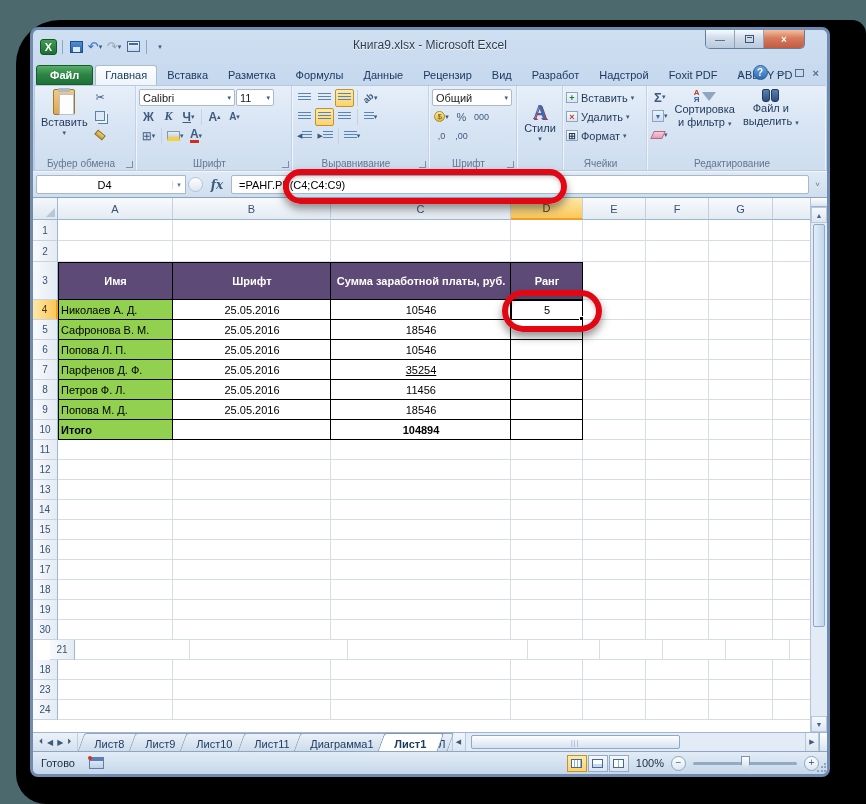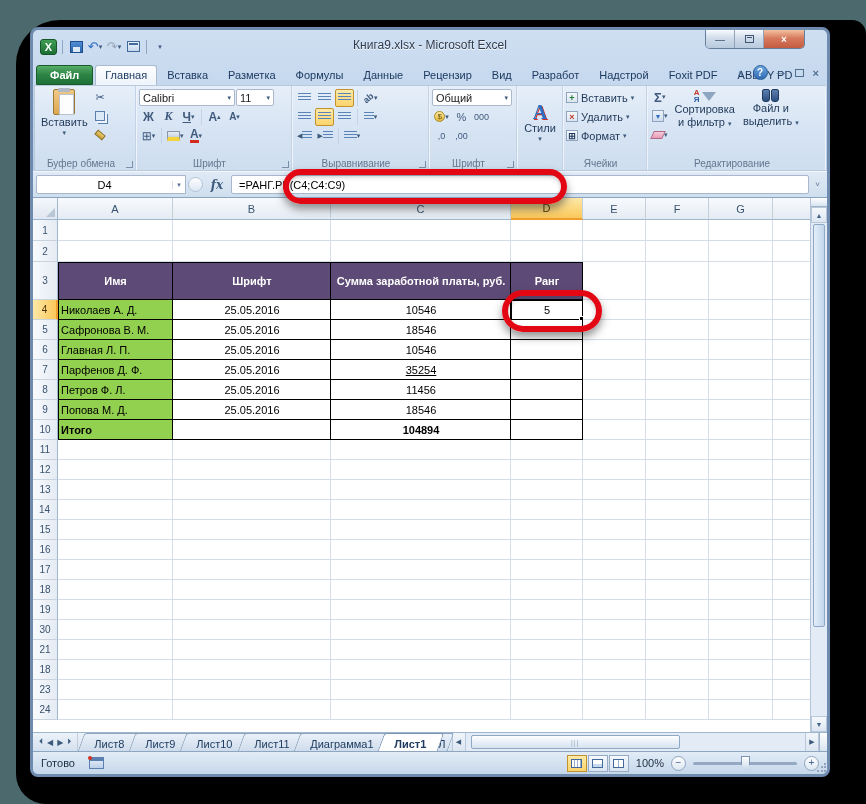--- a/index.html
+++ b/index.html
@@ -576,21 +576,21 @@
               <div class="cell" style="width: 158px; box-shadow: rgb(0, 0, 0) -1px 0px 0px inset, rgb(0, 0, 0) 0px -1px 0px inset;">25.05.2016</div>
               <div class="cell" style="width: 180px; box-shadow: rgb(0, 0, 0) -1px 0px 0px inset, rgb(0, 0, 0) 0px -1px 0px inset;">18546</div>
               <div class="cell" style="width: 72px; box-shadow: rgb(0, 0, 0) -1px 0px 0px inset, rgb(0, 0, 0) 0px -1px 0px inset;"></div>
               <div class="cell" style="width: 63px; box-shadow: rgb(213, 221, 232) -1px 0px 0px inset, rgb(213, 221, 232) 0px -1px 0px inset;"></div>
               <div class="cell" style="width: 63px; box-shadow: rgb(213, 221, 232) -1px 0px 0px inset, rgb(213, 221, 232) 0px -1px 0px inset;"></div>
               <div class="cell" style="width: 64px; box-shadow: rgb(213, 221, 232) -1px 0px 0px inset, rgb(213, 221, 232) 0px -1px 0px inset;"></div>
               <div class="cell" style="width: 38px; box-shadow: rgb(213, 221, 232) -1px 0px 0px inset, rgb(213, 221, 232) 0px -1px 0px inset;"></div>
             </div>
             <div class="grow" style="height: 20px;">
               <div class="rh">6</div>
-              <div class="cell green left" style="width: 115px; box-shadow: rgb(0, 0, 0) -1px 0px 0px inset, rgb(0, 0, 0) 0px -1px 0px inset, rgb(0, 0, 0) 1px 0px 0px inset;">Главная Л. П.</div>
+              <div class="cell green left" style="width: 115px; box-shadow: rgb(0, 0, 0) -1px 0px 0px inset, rgb(0, 0, 0) 0px -1px 0px inset, rgb(0, 0, 0) 1px 0px 0px inset;">Попова Л. П.</div>
               <div class="cell" style="width: 158px; box-shadow: rgb(0, 0, 0) -1px 0px 0px inset, rgb(0, 0, 0) 0px -1px 0px inset;">25.05.2016</div>
               <div class="cell" style="width: 180px; box-shadow: rgb(0, 0, 0) -1px 0px 0px inset, rgb(0, 0, 0) 0px -1px 0px inset;">10546</div>
               <div class="cell" style="width: 72px; box-shadow: rgb(0, 0, 0) -1px 0px 0px inset, rgb(0, 0, 0) 0px -1px 0px inset;"></div>
               <div class="cell" style="width: 63px; box-shadow: rgb(213, 221, 232) -1px 0px 0px inset, rgb(213, 221, 232) 0px -1px 0px inset;"></div>
               <div class="cell" style="width: 63px; box-shadow: rgb(213, 221, 232) -1px 0px 0px inset, rgb(213, 221, 232) 0px -1px 0px inset;"></div>
               <div class="cell" style="width: 64px; box-shadow: rgb(213, 221, 232) -1px 0px 0px inset, rgb(213, 221, 232) 0px -1px 0px inset;"></div>
               <div class="cell" style="width: 38px; box-shadow: rgb(213, 221, 232) -1px 0px 0px inset, rgb(213, 221, 232) 0px -1px 0px inset;"></div>
             </div>
             <div class="grow" style="height: 20px;">
               <div class="rh">7</div>
@@ -739,21 +739,21 @@
               <div class="rh">30</div>
               <div class="cell" style="width: 115px; box-shadow: rgb(213, 221, 232) -1px 0px 0px inset, rgb(213, 221, 232) 0px -1px 0px inset;"></div>
               <div class="cell" style="width: 158px; box-shadow: rgb(213, 221, 232) -1px 0px 0px inset, rgb(213, 221, 232) 0px -1px 0px inset;"></div>
               <div class="cell" style="width: 180px; box-shadow: rgb(213, 221, 232) -1px 0px 0px inset, rgb(213, 221, 232) 0px -1px 0px inset;"></div>
               <div class="cell" style="width: 72px; box-shadow: rgb(213, 221, 232) -1px 0px 0px inset, rgb(213, 221, 232) 0px -1px 0px inset;"></div>
               <div class="cell" style="width: 63px; box-shadow: rgb(213, 221, 232) -1px 0px 0px inset, rgb(213, 221, 232) 0px -1px 0px inset;"></div>
               <div class="cell" style="width: 63px; box-shadow: rgb(213, 221, 232) -1px 0px 0px inset, rgb(213, 221, 232) 0px -1px 0px inset;"></div>
               <div class="cell" style="width: 64px; box-shadow: rgb(213, 221, 232) -1px 0px 0px inset, rgb(213, 221, 232) 0px -1px 0px inset;"></div>
               <div class="cell" style="width: 38px; box-shadow: rgb(213, 221, 232) -1px 0px 0px inset, rgb(213, 221, 232) 0px -1px 0px inset;"></div>
             </div>
-            <div class="grow" style="height: 20px;">
+            <div class="grow" style="height: 20px; padding-left: 17px;">
               <div class="rh">21</div>
               <div class="cell" style="width: 115px; box-shadow: rgb(213, 221, 232) -1px 0px 0px inset, rgb(213, 221, 232) 0px -1px 0px inset;"></div>
               <div class="cell" style="width: 158px; box-shadow: rgb(213, 221, 232) -1px 0px 0px inset, rgb(213, 221, 232) 0px -1px 0px inset;"></div>
               <div class="cell" style="width: 180px; box-shadow: rgb(213, 221, 232) -1px 0px 0px inset, rgb(213, 221, 232) 0px -1px 0px inset;"></div>
               <div class="cell" style="width: 72px; box-shadow: rgb(213, 221, 232) -1px 0px 0px inset, rgb(213, 221, 232) 0px -1px 0px inset;"></div>
               <div class="cell" style="width: 63px; box-shadow: rgb(213, 221, 232) -1px 0px 0px inset, rgb(213, 221, 232) 0px -1px 0px inset;"></div>
               <div class="cell" style="width: 63px; box-shadow: rgb(213, 221, 232) -1px 0px 0px inset, rgb(213, 221, 232) 0px -1px 0px inset;"></div>
               <div class="cell" style="width: 64px; box-shadow: rgb(213, 221, 232) -1px 0px 0px inset, rgb(213, 221, 232) 0px -1px 0px inset;"></div>
               <div class="cell" style="width: 38px; box-shadow: rgb(213, 221, 232) -1px 0px 0px inset, rgb(213, 221, 232) 0px -1px 0px inset;"></div>
             </div>

